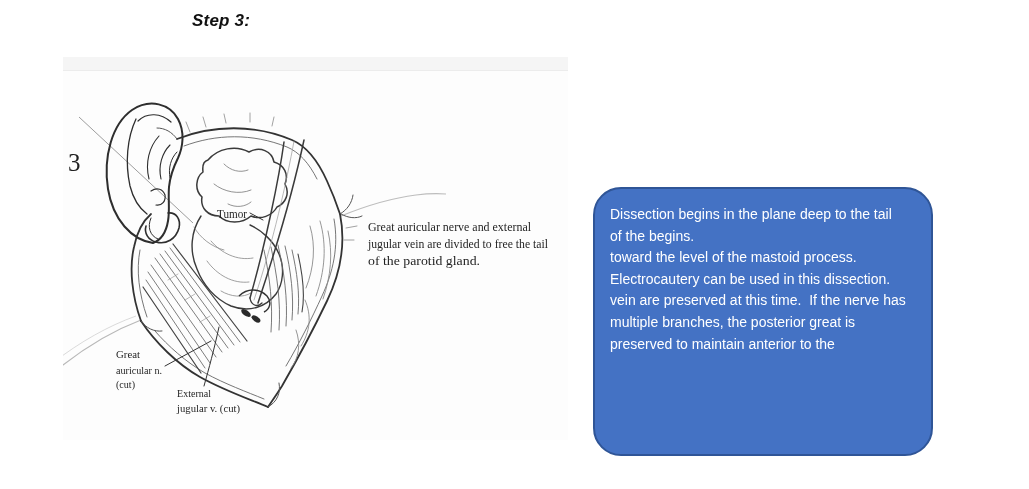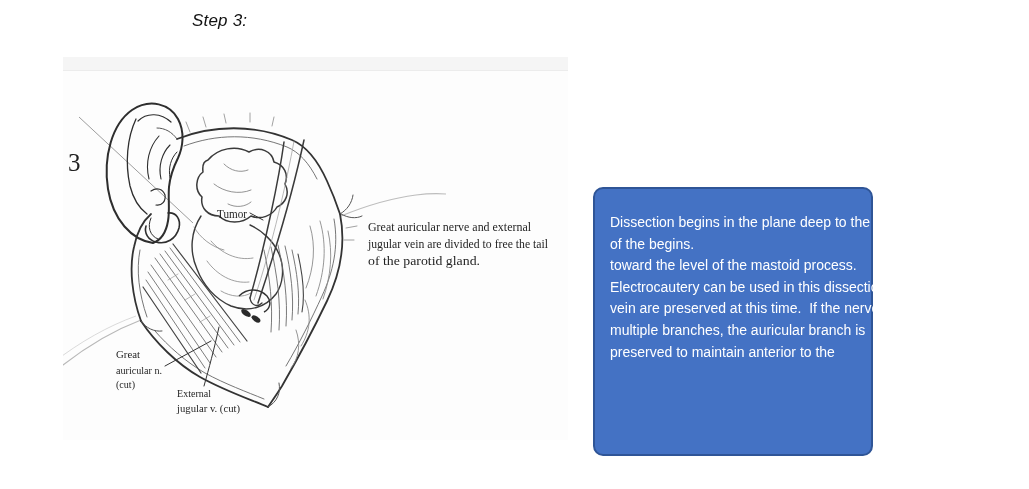--- a/index.html
+++ b/index.html
@@ -13,43 +13,43 @@
     width: 1029px;
     height: 489px;
     background: #ffffff;
     overflow: hidden;
   }
   .slide-title {
     position: absolute;
     left: 192px;
     top: 11px;
     font-size: 17px;
-    font-weight: 400;
+    font-weight: 700;
     font-style: italic;
     color: #111111;
     letter-spacing: 0.2px;
   }
   .figure-wrap {
     position: absolute;
     left: 63px;
     top: 57px;
     width: 505px;
     height: 383px;
   }
   .callout {
     position: absolute;
     left: 593px;
     top: 187px;
-    width: 280px;
+    width: 340px;
     height: 269px;
     box-sizing: border-box;
     background: #4472C4;
     border: 2px solid #2F5597;
-    border-radius: 10px;
-    padding: 23px 10px 0 15px;
+    border-radius: 28px;
+    padding: 15px 10px 0 15px;
   }
   .callout-line {
     color: #ffffff;
     font-size: 14px;
     line-height: 21.6px;
     white-space: pre;
     font-family: "Liberation Sans", "DejaVu Sans", sans-serif;
   }
   svg text {
     font-family: "Liberation Serif", "DejaVu Serif", serif;
@@ -190,17 +190,17 @@
       </g>
     </svg>
   </div>
 
   <div class="callout">
     <div class="callout-line">Dissection begins in the plane deep to the tail</div>
     <div class="callout-line">of the begins.</div>
     <div class="callout-line">toward the level of the mastoid process.</div>
     <div class="callout-line">Electrocautery can be used in this dissection.</div>
     <div class="callout-line">vein are preserved at this time.  If the nerve has</div>
-    <div class="callout-line">multiple branches, the auricular branch is</div>
+    <div class="callout-line">multiple branches, the posterior great is</div>
     <div class="callout-line">preserved to maintain anterior to the</div>
   </div>
 
 </div>
 
 </body></html>

